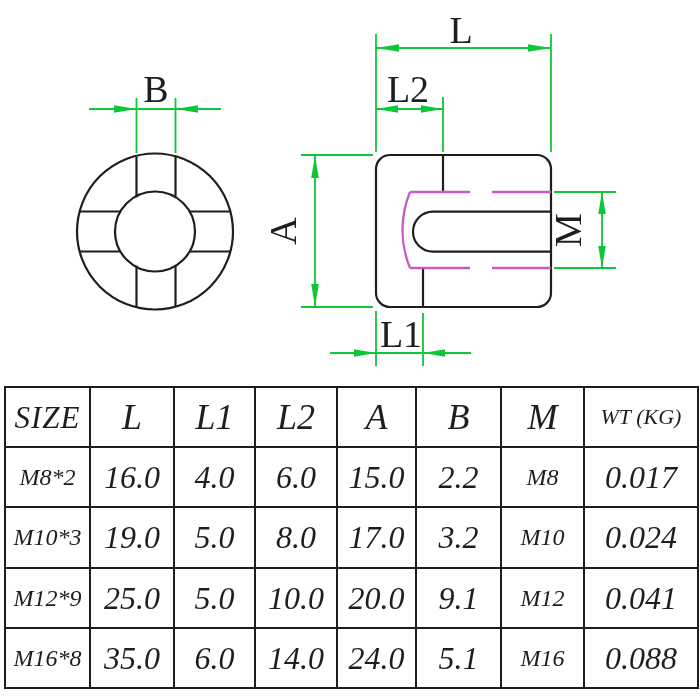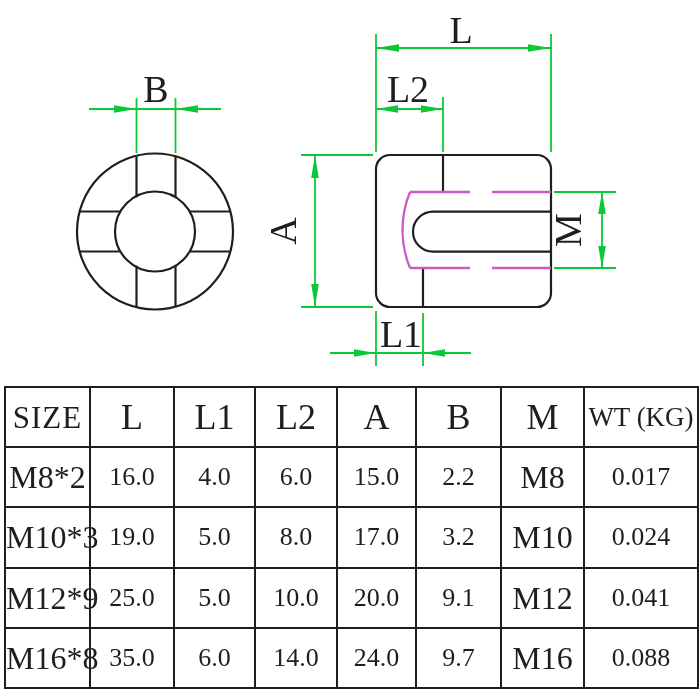--- a/index.html
+++ b/index.html
@@ -29,35 +29,36 @@
   }
   #spec-table {
     position: absolute;
     left: 4px;
     top: 386px;
     width: 693px;
     height: 303px;
     border-collapse: collapse;
     table-layout: fixed;
     color: #1e1e1e;
+    font-style: italic;
   }
   #spec-table th, #spec-table td {
     border: 2px solid #1e1e1e;
     text-align: center;
     vertical-align: middle;
     padding: 0;
     font-weight: normal;
     line-height: 1;
   }
   #spec-table tr { height: 43px; }
   th.col-letter { font-size: 36px; }
   th.col-size   { font-size: 31px; letter-spacing: 1px; }
-  th.col-wt     { font-size: 27px; border-radius: 18px; }
-  td.cell-num   { font-size: 26px; }
-  td.cell-size, td.cell-thread { font-size: 32px; }
+  th.col-wt     { font-size: 22px; border-radius: 18px; }
+  td.cell-num   { font-size: 32px; }
+  td.cell-size, td.cell-thread { font-size: 24px; }
 </style>
 </head>
 <body>
 
 <div id="stage">
 
   <svg id="drawing" width="700" height="388" viewBox="0 0 700 388">
 
     <g stroke="#1e1e1e" stroke-width="2.2" fill="none">
       <circle cx="155" cy="231.5" r="78"></circle>
@@ -208,19 +209,19 @@
       <td class="cell-num">9.1</td>
       <td class="cell-thread">M12</td>
       <td class="cell-num">0.041</td>
     </tr>
     <tr>
       <td class="cell-size">M16*8</td>
       <td class="cell-num">35.0</td>
       <td class="cell-num">6.0</td>
       <td class="cell-num">14.0</td>
       <td class="cell-num">24.0</td>
-      <td class="cell-num">9.7</td>
+      <td class="cell-num">5.1</td>
       <td class="cell-thread">M16</td>
       <td class="cell-num">0.088</td>
     </tr>
   </tbody>
     </table>
 </div>
 
 </body></html>

